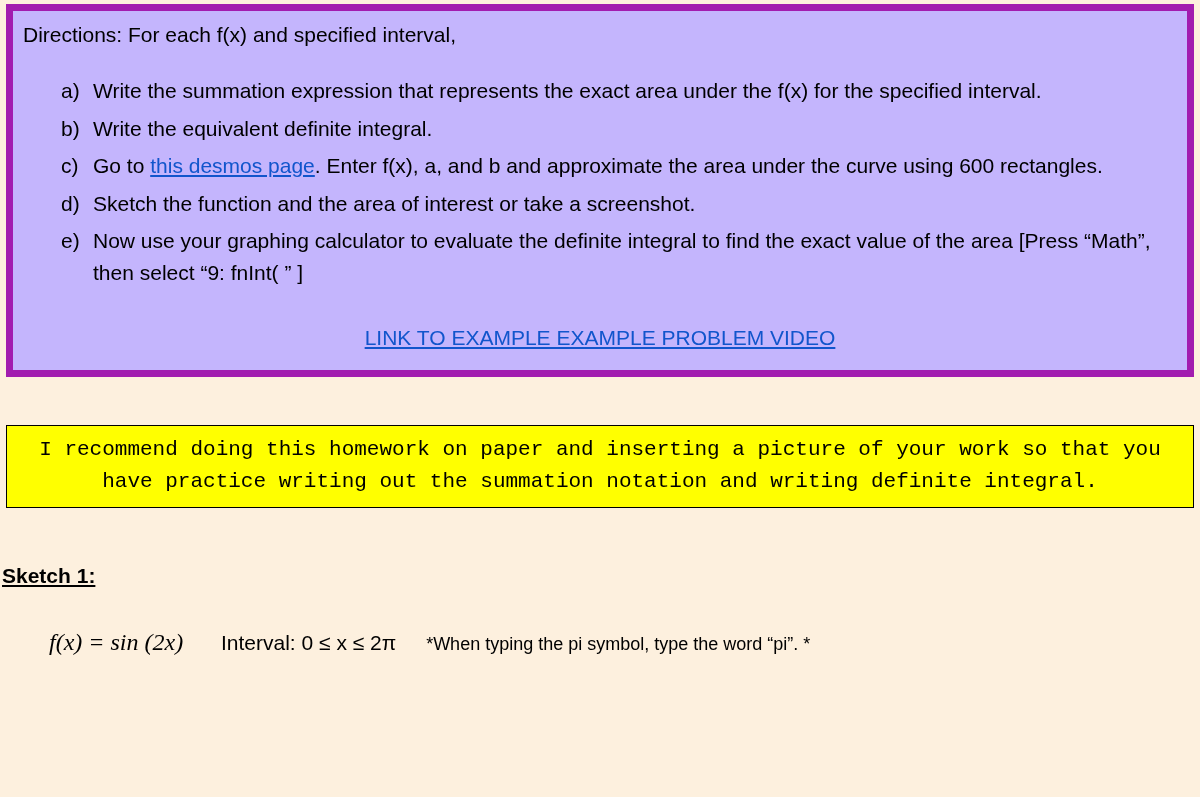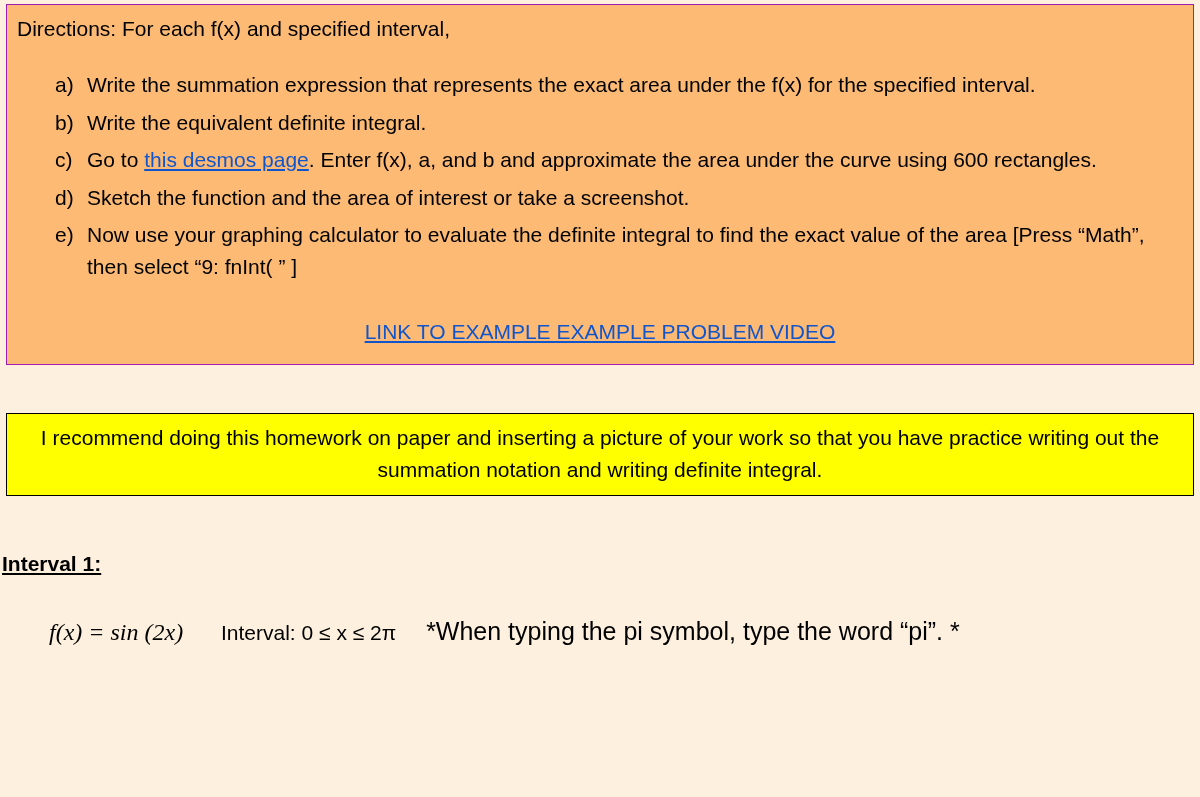--- a/index.html
+++ b/index.html
@@ -10,22 +10,22 @@
     body {
       background-color: #fdf0de;
       font-family: Arial, Helvetica, sans-serif;
       font-size: 21px;
       color: #000;
       width: 1200px;
       height: 797px;
       padding: 0;
     }
     .directions-box {
-      background-color: #fdba74;
-      border: 1px solid #a21caf;
+      background-color: #c4b5fd;
+      border: 7px solid #a21caf;
       margin: 4px 6px 0 6px;
       padding: 12px 10px 20px 10px;
     }
     .directions-title {
       margin-bottom: 28px;
     }
     .instruction-list {
       list-style: none;
       padding-left: 38px;
       margin-bottom: 38px;
@@ -53,20 +53,21 @@
       color: #1155cc;
       text-decoration: underline;
     }
     .recommend-box {
       background-color: #ffff00;
       border: 1px solid #000;
       margin: 48px 6px 0 6px;
       padding: 8px 14px 10px 14px;
       text-align: center;
       line-height: 1.5;
+      font-family: Liberation Mono, monospace;
     }
     .problem-heading {
       font-weight: bold;
       text-decoration: underline;
       margin: 56px 0 0 0;
       padding-left: 2px;
     }
     .problem-line {
       margin-top: 38px;
       padding-left: 2px;
@@ -78,21 +79,21 @@
       font-size: 24px;
       margin-left: 47px;
     }
     .fx-eq {
       margin-right: 32px;
     }
     .interval-label {
       margin-right: 24px;
     }
     .pi-note {
-      font-size: 25px;
+      font-size: 18px;
     }
   </style>
 </head>
 <body>
 
 <div class="directions-box">
   <div class="directions-title">Directions: For each f(x) and specified interval,</div>
   <ol class="instruction-list">
     <li>
       <span class="list-marker">a)</span>
@@ -125,21 +126,21 @@
       </span>
     </li>
   </ol>
   <div class="video-link-wrap">
     <a href="#" class="video-link">LINK TO EXAMPLE EXAMPLE PROBLEM VIDEO</a>
   </div>
 </div>
 
 <div class="recommend-box">I recommend doing this homework on paper and inserting a picture of your work so that you have practice writing out the summation notation and writing definite integral.</div>
 
-<div class="problem-heading">Interval 1:</div>
+<div class="problem-heading">Sketch 1:</div>
 
 <div class="problem-line">
   <span class="math-italic fx-eq">f(x)  =  sin (2x)</span>
   <span class="interval-label">
     <span>Interval: 0  ≤  x  ≤  2π</span>
   </span>
   <span class="pi-note">*When typing the pi symbol, type the word “pi”. *</span>
 </div>
 
 </body></html>

